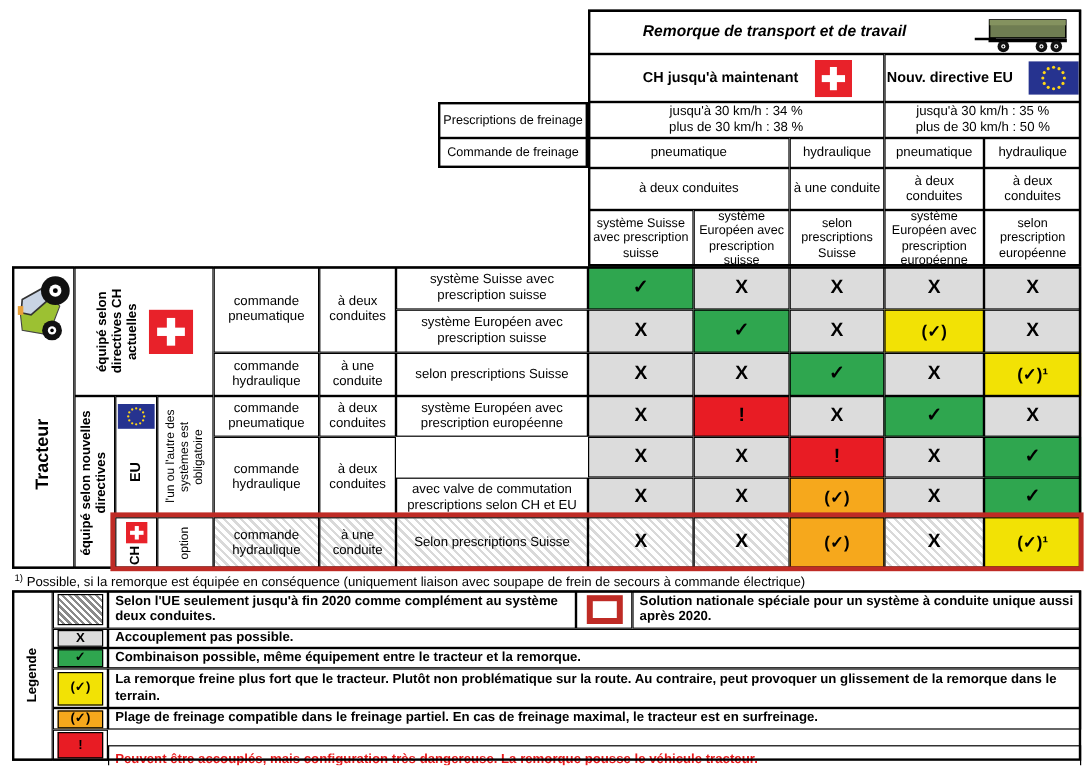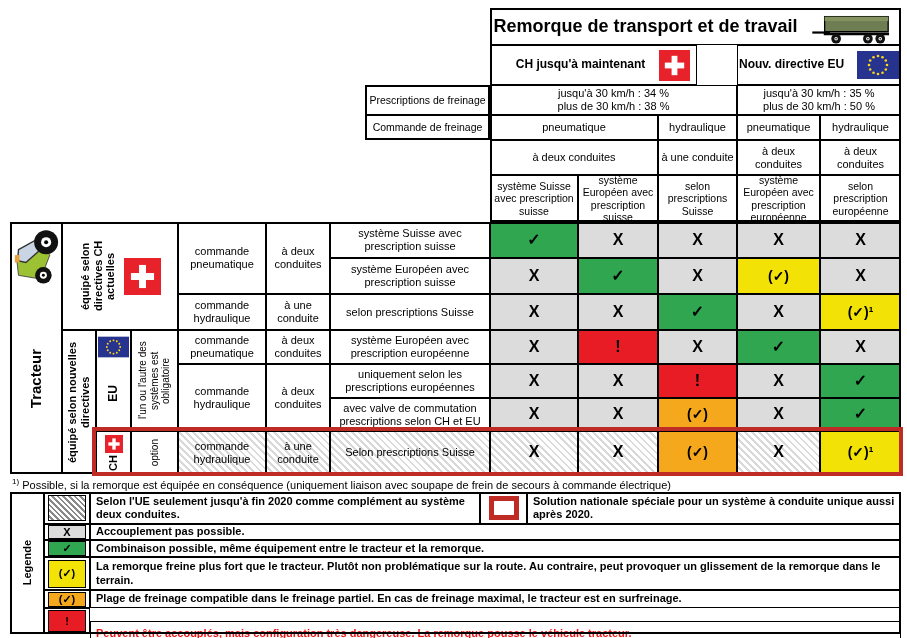--- a/index.html
+++ b/index.html
@@ -26,39 +26,39 @@
   .swatch{box-sizing:border-box;border:1px solid #000;display:flex;align-items:center;justify-content:center;font-weight:bold;font-size:11px;}
   .footnote{position:absolute;font-size:11px;}
   sup{font-size:8px;}
 </style>
 </head>
 <body>
 
 <div id="canvas">
 
   <div class="c" style="left:490px;top:8px;width:411px;height:37px;">
-    <span class="bold" style="font-size:18px;margin-right:100px;">Remorque de transport et de travail</span>
+    <span class="bold" style="font-size:13px;margin-right:100px;font-style:italic;">Remorque de transport et de travail</span>
     <svg style="position:absolute;right:6px;top:5px;" width="84" height="30" viewBox="0 0 90 34">
       <line x1="0" y1="21" x2="20" y2="21" stroke="#000" stroke-width="2.5"></line>
       <rect x="14" y="3" width="72" height="17" fill="#6f7d52" stroke="#000" stroke-width="1.5"></rect>
       <rect x="14" y="3" width="72" height="5" fill="#84925f"></rect>
       <line x1="13" y1="22.5" x2="87" y2="22.5" stroke="#000" stroke-width="3"></line>
       <circle cx="27" cy="28" r="5.5" fill="#111"></circle>
         <circle cx="27" cy="28" r="2" fill="#fff"></circle>
         <circle cx="27" cy="28" r="0.9" fill="#000"></circle>
       <circle cx="63" cy="28" r="5.5" fill="#111"></circle>
         <circle cx="63" cy="28" r="2" fill="#fff"></circle>
         <circle cx="63" cy="28" r="0.9" fill="#000"></circle>
       <circle cx="77" cy="28" r="5.5" fill="#111"></circle>
         <circle cx="77" cy="28" r="2" fill="#fff"></circle>
         <circle cx="77" cy="28" r="0.9" fill="#000"></circle>
     </svg>
   </div>
 
-  <div class="c" style="left:490px;top:45px;width:207px;height:40px;padding-left:20px;">
+  <div class="c" style="left:490px;top:45px;width:247px;height:40px;padding-left:20px;">
     <span class="bold" style="font-size:12px;">CH jusqu'à maintenant</span>
     <svg style="margin-left:14px;" width="31" height="31" viewBox="0 0 32 32">
       <rect width="32" height="32" fill="#e8222a"></rect>
       <rect x="13" y="6" width="6" height="20" fill="#fff"></rect>
       <rect x="6" y="13" width="20" height="6" fill="#fff"></rect>
     </svg>
   </div>
 
   <div class="c" style="left:737px;top:45px;width:164px;height:40px;justify-content:space-between;">
     <span class="bold" style="font-size:12px;">Nouv. directive EU</span>
@@ -189,21 +189,20 @@
   <div class="c" style="left:266px;top:222px;width:64px;height:72px;">à deux conduites</div>
   <div class="c" style="left:266px;top:294px;width:64px;height:36px;">à une conduite</div>
   <div class="c" style="left:266px;top:330px;width:64px;height:34px;">à deux conduites</div>
   <div class="c" style="left:266px;top:364px;width:64px;height:67px;">à deux conduites</div>
   <div class="c hatch" style="left:266px;top:431px;width:64px;height:43px;">à une conduite</div>
 
   <div class="c" style="left:330px;top:222px;width:160px;height:36px;">système Suisse avec prescription suisse</div>
   <div class="c" style="left:330px;top:258px;width:160px;height:36px;">système Européen avec prescription suisse</div>
   <div class="c" style="left:330px;top:294px;width:160px;height:36px;">selon prescriptions Suisse</div>
   <div class="c" style="left:330px;top:330px;width:160px;height:34px;">système Européen avec prescription européenne</div>
-  <div class="c" style="left:330px;top:364px;width:160px;height:34px;">uniquement selon les prescriptions européennes</div>
   <div class="c" style="left:330px;top:398px;width:160px;height:33px;">avec valve de commutation prescriptions selon CH et EU</div>
   <div class="c hatch" style="left:330px;top:431px;width:160px;height:43px;">Selon prescriptions Suisse</div>
 
   <div class="c sym ok" style="left:490px;top:222px;width:88px;height:36px;">✓</div>
   <div class="c sym no" style="left:578px;top:222px;width:80px;height:36px;">X</div>
   <div class="c sym no" style="left:658px;top:222px;width:79px;height:36px;">X</div>
   <div class="c sym no" style="left:737px;top:222px;width:83px;height:36px;">X</div>
   <div class="c sym no" style="left:820px;top:222px;width:81px;height:36px;">X</div>
 
   <div class="c sym no" style="left:490px;top:258px;width:88px;height:36px;">X</div>

